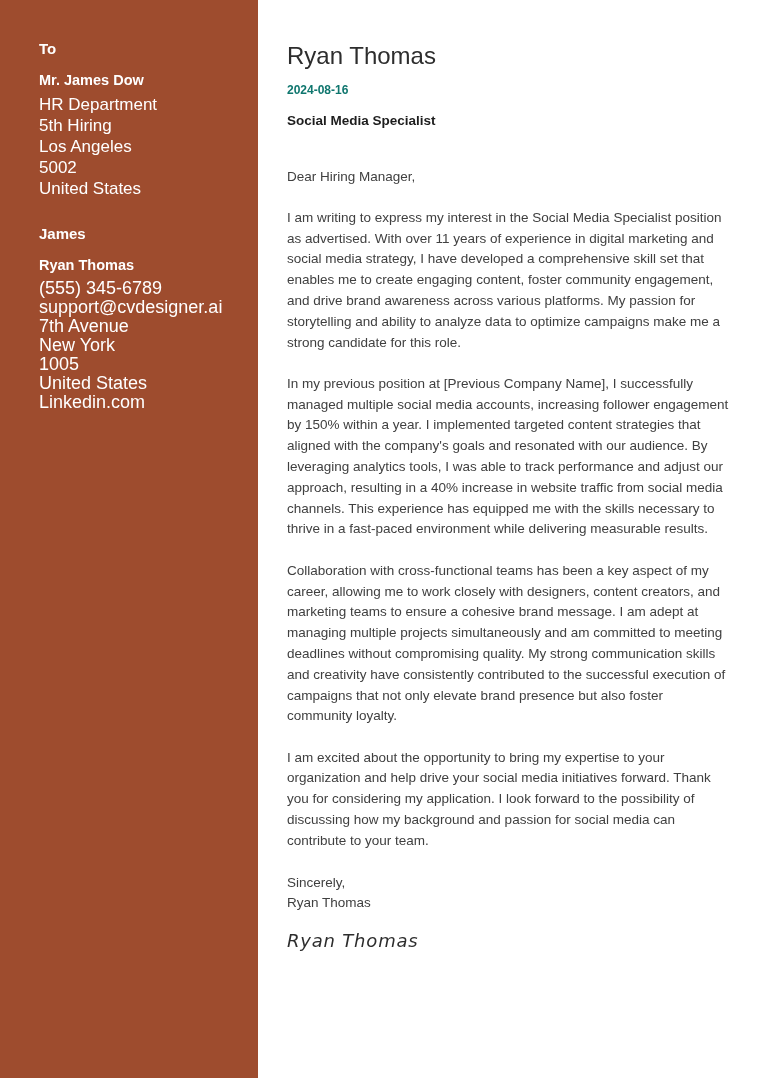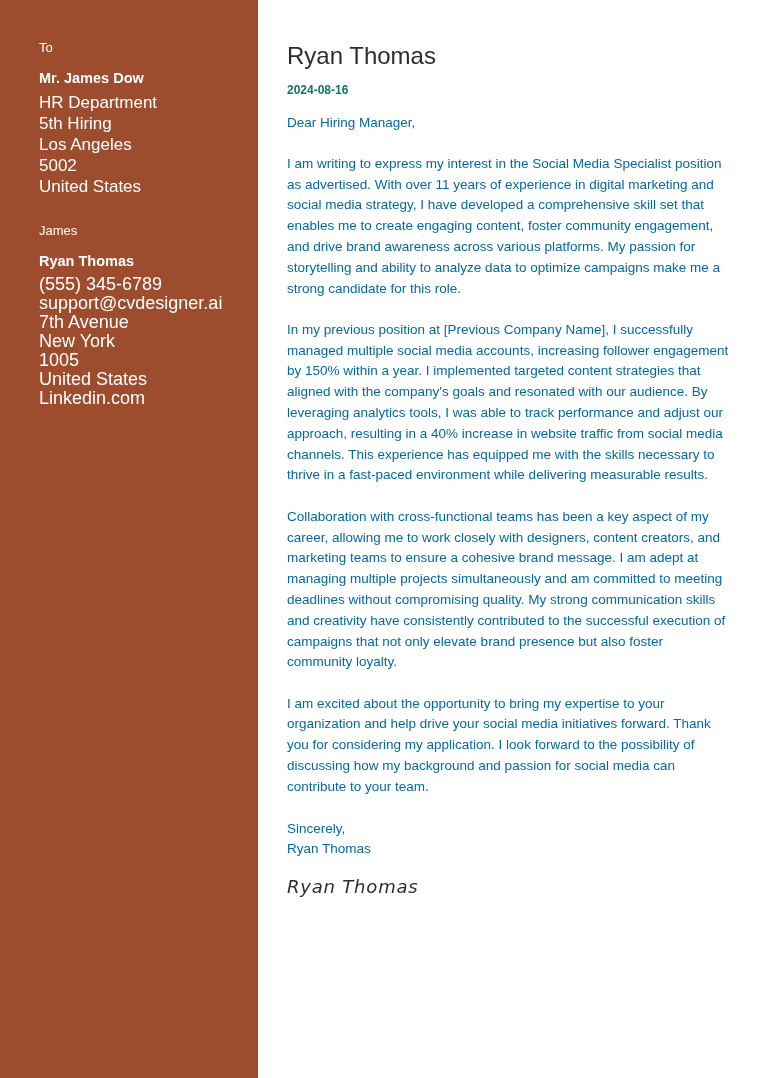--- a/index.html
+++ b/index.html
@@ -13,21 +13,21 @@
 
   
   .sidebar {
     width: 258px; height: 1078px;
     background: #9E4C2E;
     color: #ffffff;
     padding: 40px 24px 0 39px;
     flex-shrink: 0;
   }
   .side-label {
-    font-size: 13px; font-weight: normal;
+    font-size: 15px; font-weight: bold;
     margin-bottom: 15px;
   }
   .side-name {
     font-size: 14.5px; font-weight: bold;
     margin-bottom: 6px;
   }
   .to-lines div {
     font-size: 17px; line-height: 21px;
   }
   .from-lines div {
@@ -47,21 +47,21 @@
   }
   .letter-date {
     font-size: 12px; font-weight: bold; color: #0f766e;
     margin-bottom: 16px;
   }
   .letter-job {
     font-size: 13.5px; font-weight: bold; color: #1d1d1d;
     margin-bottom: 39px;
   }
   .salutation, .body-par, .closing, .closing-name {
-    font-size: 13.5px; line-height: 20.8px; color: #0369a1;
+    font-size: 13.5px; line-height: 20.8px; color: #404040;
   }
   .salutation { margin-bottom: 20px; }
   .body-par { margin-bottom: 20.5px; }
   .closing-block { margin-top: 21px; }
   .signature {
     margin-top: 16px;
     font-family: "DejaVu Sans", cursive;
     font-style: italic;
     font-size: 18px; letter-spacing: 0.8px;
     color: #2D2D2D;
@@ -96,20 +96,21 @@
         <div>1005</div>
         <div>United States</div>
         <div>Linkedin.com</div>
       </div>
     </div>
   </aside>
 
   <main class="main">
     <div class="letter-name">Ryan Thomas</div>
     <div class="letter-date">2024-08-16</div>
+    <div class="letter-job">Social Media Specialist</div>
 
     <div class="salutation">Dear Hiring Manager,</div>
 
     <p class="body-par">I am writing to express my interest in the Social Media Specialist position as advertised. With over 11 years of experience in digital marketing and social media strategy, I have developed a comprehensive skill set that enables me to create engaging content, foster community engagement, and drive brand awareness across various platforms. My passion for storytelling and ability to analyze data to optimize campaigns make me a strong candidate for this role.</p>
     <p class="body-par">In my previous position at [Previous Company Name], I successfully managed multiple social media accounts, increasing follower engagement by 150% within a year. I implemented targeted content strategies that aligned with the company's goals and resonated with our audience. By leveraging analytics tools, I was able to track performance and adjust our approach, resulting in a 40% increase in website traffic from social media channels. This experience has equipped me with the skills necessary to thrive in a fast-paced environment while delivering measurable results.</p>
     <p class="body-par">Collaboration with cross-functional teams has been a key aspect of my career, allowing me to work closely with designers, content creators, and marketing teams to ensure a cohesive brand message. I am adept at managing multiple projects simultaneously and am committed to meeting deadlines without compromising quality. My strong communication skills and creativity have consistently contributed to the successful execution of campaigns that not only elevate brand presence but also foster community loyalty.</p>
     <p class="body-par">I am excited about the opportunity to bring my expertise to your organization and help drive your social media initiatives forward. Thank you for considering my application. I look forward to the possibility of discussing how my background and passion for social media can contribute to your team.</p>
 
     <div class="closing-block">
       <div class="closing">Sincerely,</div>

